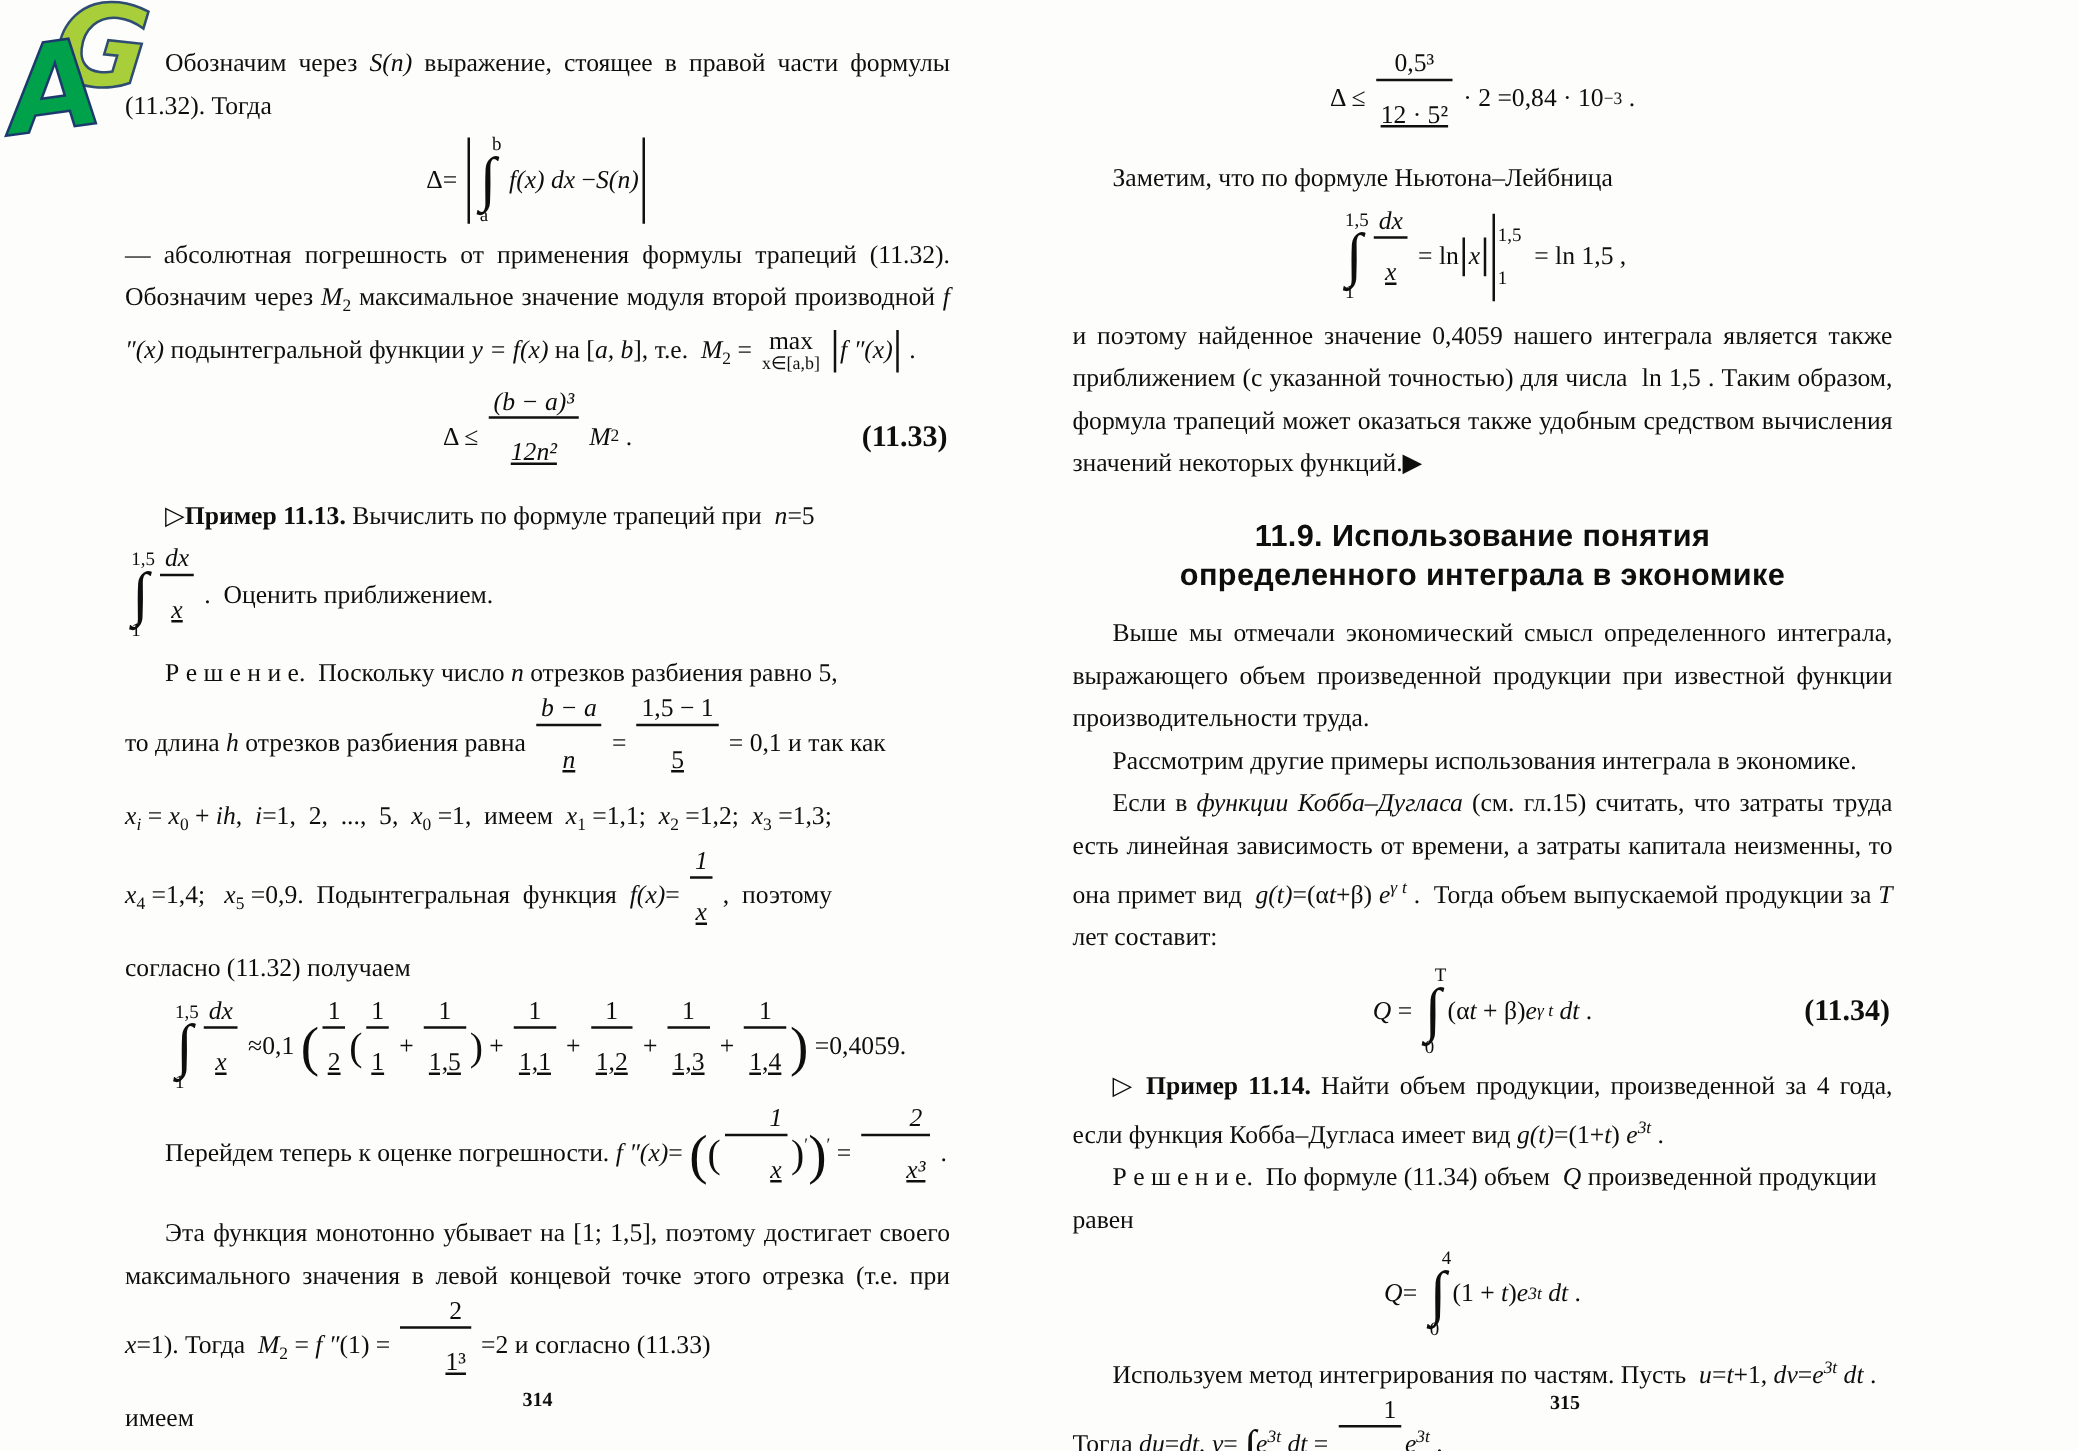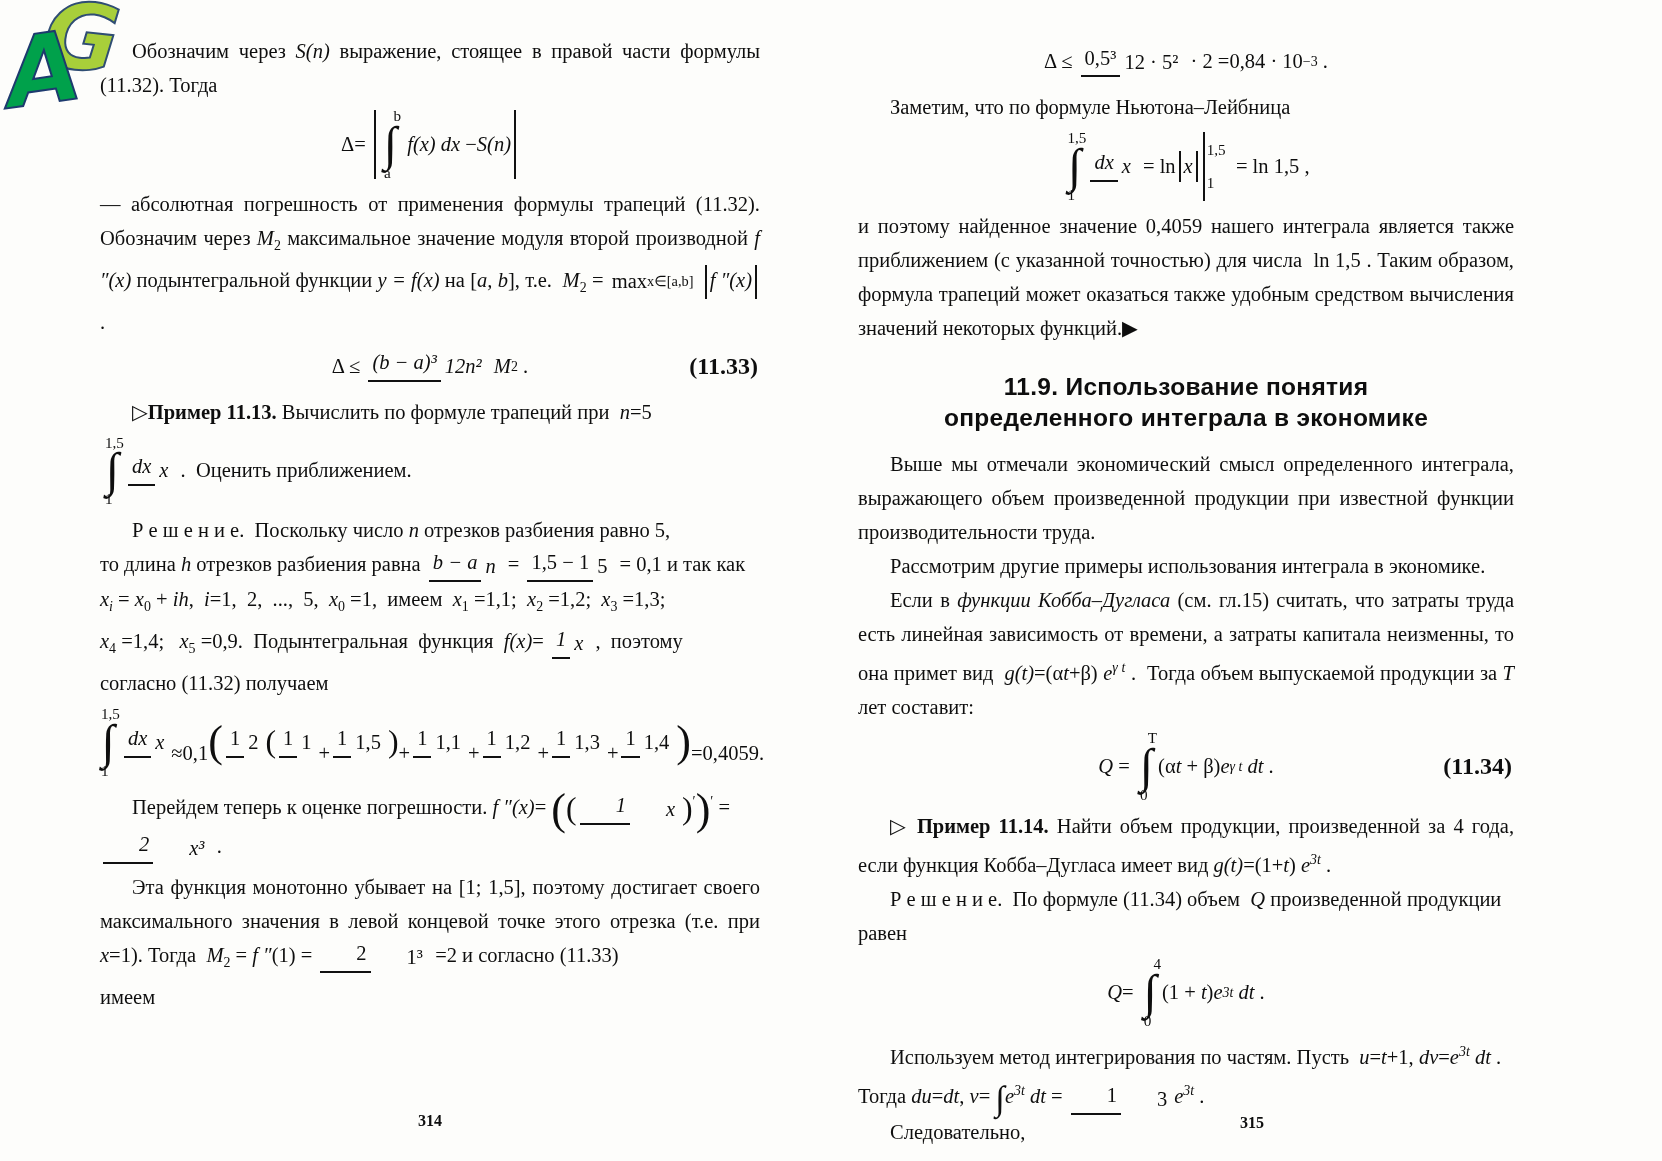--- a/index.html
+++ b/index.html
@@ -9,36 +9,36 @@
   .col-left  { left:100px; width:660px; }
   .col-right { left:858px; width:656px; }
   .para { font-size:20.5px; line-height:34px; text-align:justify; }
   .para.noj { text-align:left; }
   .indent { text-indent:32px; }
   .ftx { white-space:pre-wrap; }
   .it { font-style:italic; }
   .bd { font-weight:bold; }
   .sb { font-size:0.68em; vertical-align:-0.35em; }
   .sp2 { font-size:0.68em; vertical-align:0.6em; }
-  .frac { display:inline-flex; text-align:center;
+  .frac { display:inline-flex; flex-direction:column; text-align:center;
           vertical-align:middle; line-height:1.12; margin:0 3px; }
   .fn { border-bottom:2px solid #111; padding:0 4px; }
-  .fd { padding:4px 4px; }
+  .fd { padding:16px 4px;text-decoration:underline; }
   .ig { display:inline-flex; flex-direction:column; align-items:center;
         line-height:1; vertical-align:middle; margin:0 5px; }
   .ig .isym { font-size:2.35em; line-height:0.85; }
   .ig .il { font-size:0.74em; line-height:1.05; }
   .ig .il.top { align-self:flex-end; margin-right:-4px; }
   .ig .il.bot { align-self:flex-start; margin-left:0px; }
   .isym2 { font-size:1.7em; vertical-align:middle; line-height:0.9; }
   .vbar { display:inline-block; width:2px; background:#111; vertical-align:middle; margin:0 3px; }
   .eg { display:inline-flex; align-items:center; vertical-align:middle; margin-left:2px; }
   .eg .elims { display:inline-flex; flex-direction:column; justify-content:space-between;
                font-size:0.74em; padding-left:2px; }
-  .lg { display:inline-flex; flex-direction:row; align-items:center;
+  .lg { display:inline-flex; flex-direction:column; align-items:center;
         vertical-align:middle; line-height:1.05; margin:0 3px; }
   .lg .lunder { font-size:0.7em; }
   .bigp  { font-size:1.55em; font-weight:300; vertical-align:middle; line-height:0.9; }
   .bigp2 { font-size:2.15em; font-weight:300; vertical-align:middle; line-height:0.9; }
   .eq { display:flex; justify-content:center; align-items:center; position:relative;
         font-size:20.5px; margin:6px 0; min-height:44px; }
   .eqbody { display:inline-flex; align-items:center; }
   .eqnum { position:absolute; right:2px; font-weight:bold; font-size:24px; }
   .eq-left { justify-content:flex-start; }
   .sec-header { font-family:"Liberation Sans", sans-serif; font-weight:bold;

